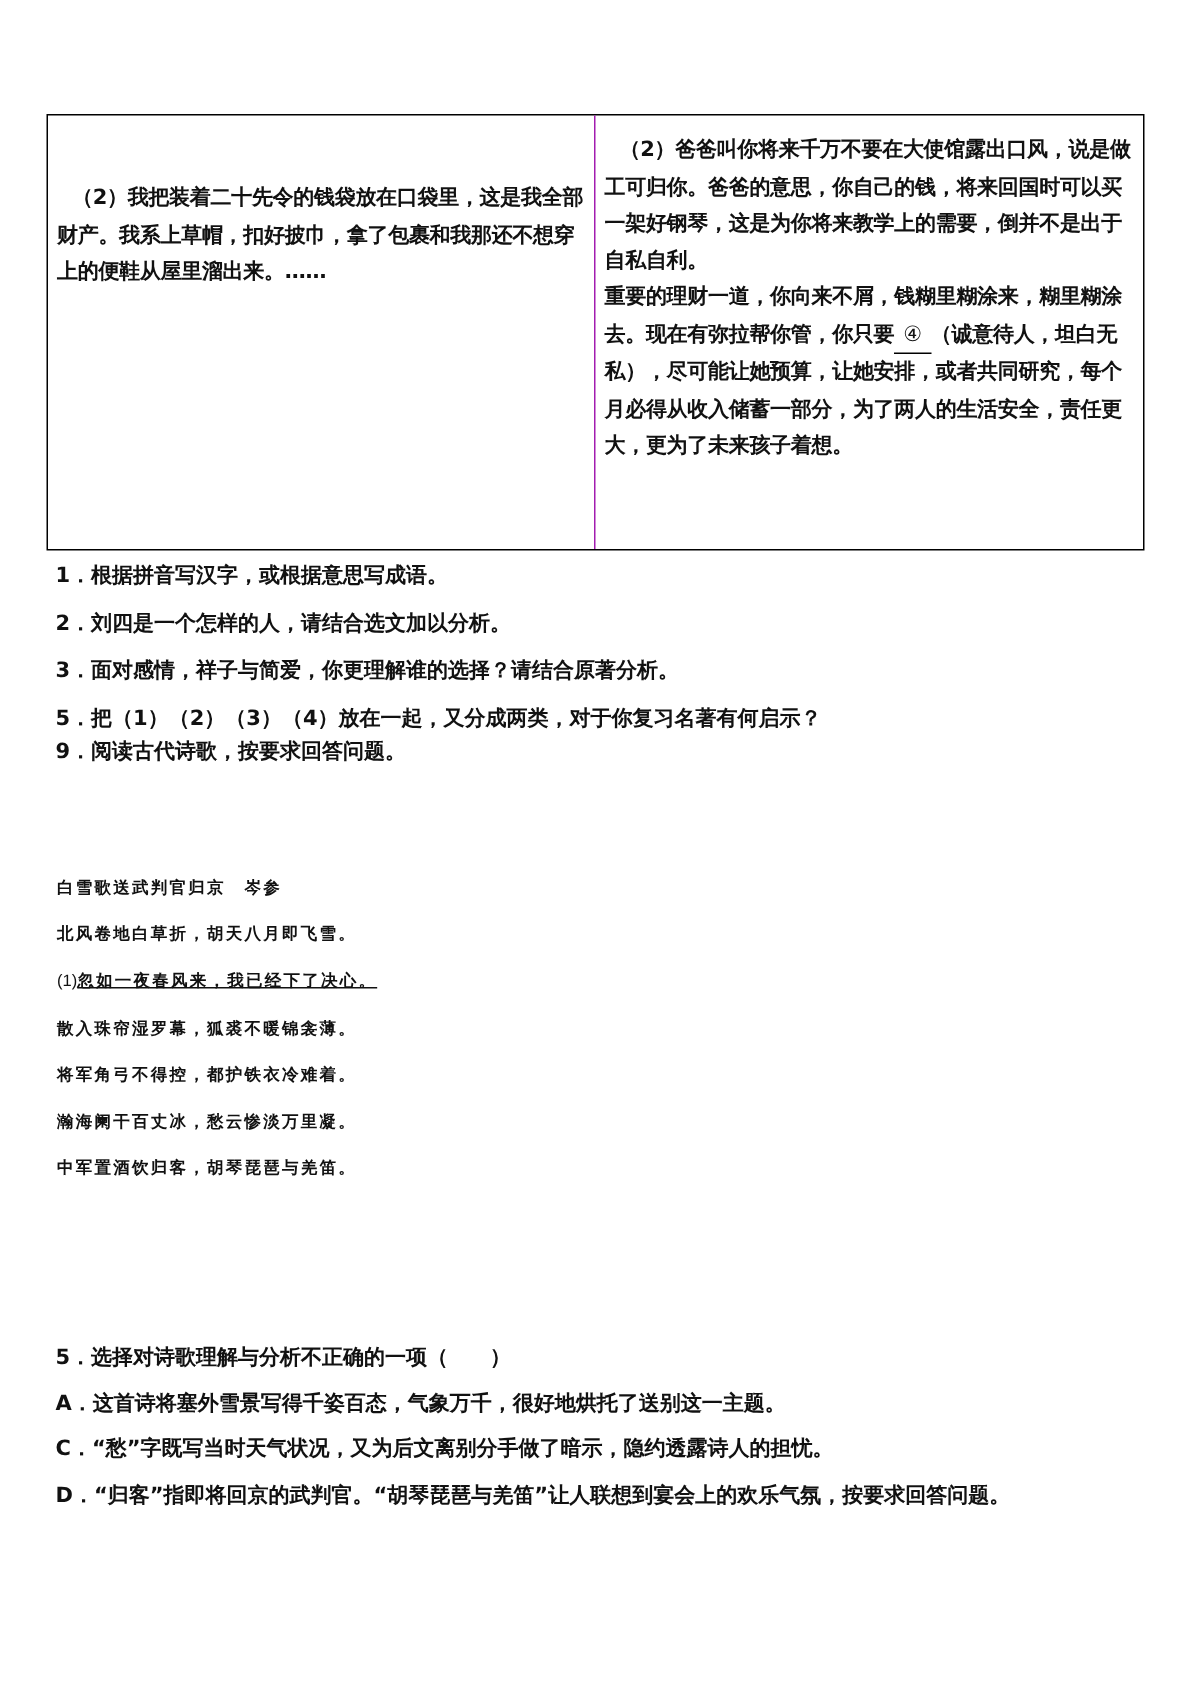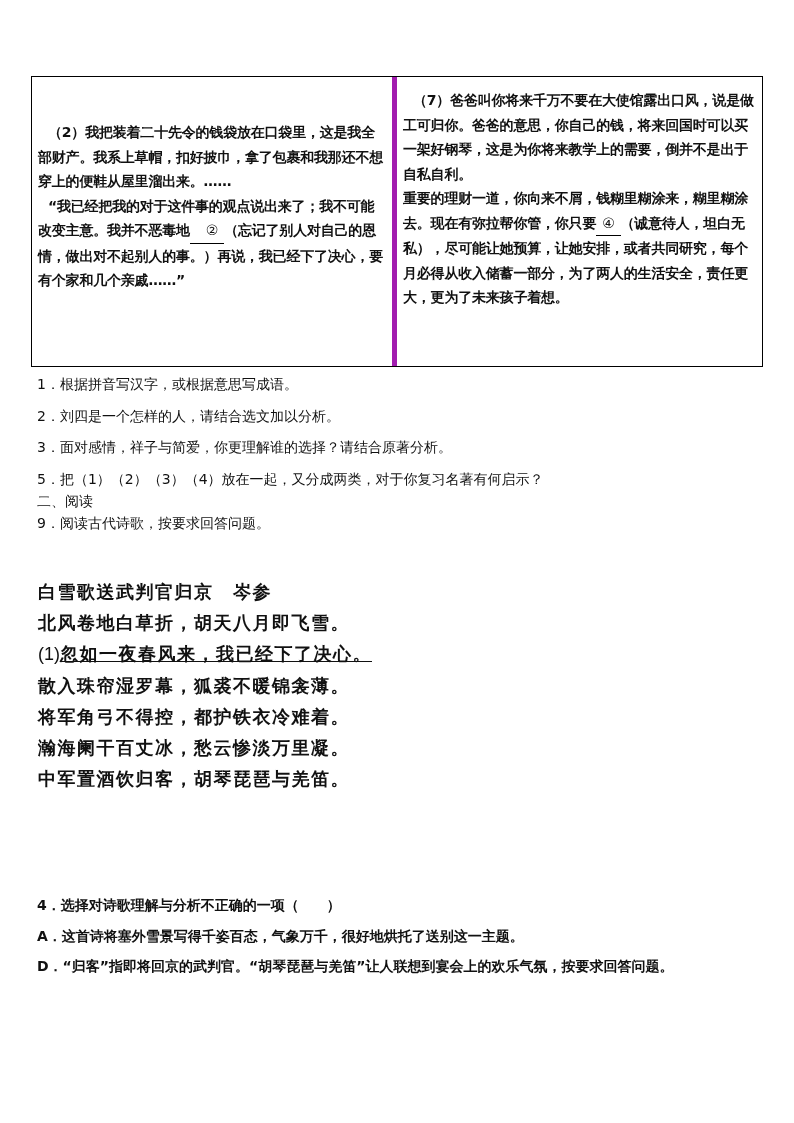--- a/index.html
+++ b/index.html
@@ -2,66 +2,65 @@
 <html><head>
 <meta charset="utf-8">
 <style>
   html, body { margin: 0; padding: 0; background: #ffffff; }
   body { width: 794px; height: 1123px; position: relative; overflow: hidden;
          font-family: "DejaVu Sans", "Liberation Sans", sans-serif; color: #111; }
   .table { position: absolute; left: 31px; top: 76px; width: 732px; height: 291px;
            border: 1px solid #000; display: flex; box-sizing: border-box; }
   .cell { box-sizing: border-box; padding: 0 6px; font-size: 14px; line-height: 24.5px;
           font-weight: bold; letter-spacing: -0.2px; }
-  .cell.left { width: 366px; border-right: 5px solid #a21caf; padding-top: 43px; }
+  .cell.left { width: 366px; border-right: 1px solid #a21caf; padding-top: 43px; }
   .cell.right { width: 366px; padding-top: 11px; }
   .cell p { margin: 0; }
   .indent { text-indent: 10px; }
   .blank { display: inline-block; border-bottom: 1px solid #000; padding: 0 6px; font-weight: normal; }
   .lines { position: absolute; left: 37px; top: 374px; width: 740px; }
-  .q { font-size: 14px; font-weight: normal; height: 31.5px; line-height: 20px; }
+  .q { font-size: 14px; font-weight: bold; height: 31.5px; line-height: 20px; }
   .q.tight { height: 22px; }
   .poem { position: absolute; left: 38px; top: 583px; width: 400px; }
-  .pl { font-family: "DejaVu Serif", "Liberation Serif", serif; font-size: 18px; font-weight: bold;
+  .pl { font-family: "DejaVu Serif", "Liberation Serif", serif; font-size: 11px; font-weight: bold;
         height: 31.2px; line-height: 18px; letter-spacing: 1.5px; }
   .pl .u { text-decoration: underline; }
   .pl .num { font-family: "Liberation Sans", sans-serif; font-weight: normal; letter-spacing: 0; }
   .choices { position: absolute; left: 37px; top: 895px; width: 740px; }
   .ch { font-size: 14px; font-weight: bold; height: 30.5px; line-height: 20px; }
 </style>
 </head>
 <body>
 
 <div class="table">
   <div class="cell left">
     <p class="indent">（2）我把装着二十先令的钱袋放在口袋里，这是我全部财产。我系上草帽，扣好披巾，拿了包裹和我那还不想穿上的便鞋从屋里溜出来。……</p>
-    <p class="indent"><span>“我已经把我的对于这件事的观点说出来了；我不可能改变主意。我并不恶毒地</span><span class="blank">②</span><span>（忘记了别人对自己的恩情，做出对不起别人的事。）再说，我已经下了决心，要有个家和几个亲戚……”</span></p>
   </div>
   <div class="cell right">
-    <p class="indent">（7）爸爸叫你将来千万不要在大使馆露出口风，说是做工可归你。爸爸的意思，你自己的钱，将来回国时可以买一架好钢琴，这是为你将来教学上的需要，倒并不是出于自私自利。</p>
+    <p class="indent">（2）爸爸叫你将来千万不要在大使馆露出口风，说是做工可归你。爸爸的意思，你自己的钱，将来回国时可以买一架好钢琴，这是为你将来教学上的需要，倒并不是出于自私自利。</p>
     <p><span>重要的理财一道，你向来不屑，钱糊里糊涂来，糊里糊涂去。现在有弥拉帮你管，你只要</span><span class="blank">④</span><span>（诚意待人，坦白无私），尽可能让她预算，让她安排，或者共同研究，每个月必得从收入储蓄一部分，为了两人的生活安全，责任更大，更为了未来孩子着想。</span></p>
   </div>
 </div>
 
 <div class="lines">
   <div class="q">1．根据拼音写汉字，或根据意思写成语。</div>
   <div class="q">2．刘四是一个怎样的人，请结合选文加以分析。</div>
   <div class="q">3．面对感情，祥子与简爱，你更理解谁的选择？请结合原著分析。</div>
   <div class="q tight">5．把（1）（2）（3）（4）放在一起，又分成两类，对于你复习名著有何启示？</div>
-  <div class="q tight">二、阅读</div>
   <div class="q tight">9．阅读古代诗歌，按要求回答问题。</div>
 </div>
 
 <div class="poem">
   <div class="pl">白雪歌送武判官归京　岑参</div>
   <div class="pl"><span class="num"></span><span>北风卷地白草折，胡天八月即飞雪。</span></div>
   <div class="pl"><span class="num">(1)</span><span class="u">忽如一夜春风来，我已经下了决心。</span></div>
   <div class="pl"><span class="num"></span><span>散入珠帘湿罗幕，狐裘不暖锦衾薄。</span></div>
   <div class="pl"><span class="num"></span><span>将军角弓不得控，都护铁衣冷难着。</span></div>
   <div class="pl"><span class="num"></span><span>瀚海阑干百丈冰，愁云惨淡万里凝。</span></div>
   <div class="pl"><span class="num"></span><span>中军置酒饮归客，胡琴琵琶与羌笛。</span></div>
 </div>
 
 <div class="choices">
-  <div class="ch">4．选择对诗歌理解与分析不正确的一项（　　）</div>
+  <div class="ch">5．选择对诗歌理解与分析不正确的一项（　　）</div>
   <div class="ch">A．这首诗将塞外雪景写得千姿百态，气象万千，很好地烘托了送别这一主题。</div>
+  <div class="ch">C．“愁”字既写当时天气状况，又为后文离别分手做了暗示，隐约透露诗人的担忧。</div>
   <div class="ch">D．“归客”指即将回京的武判官。“胡琴琵琶与羌笛”让人联想到宴会上的欢乐气氛，按要求回答问题。</div>
 </div>
 
 </body></html>

